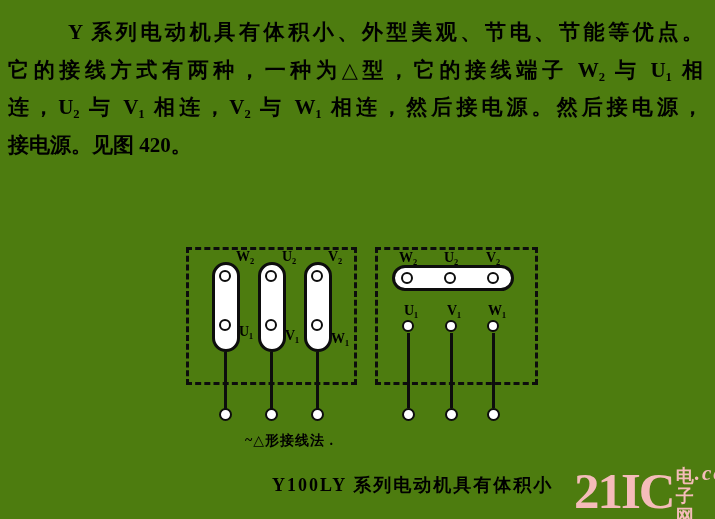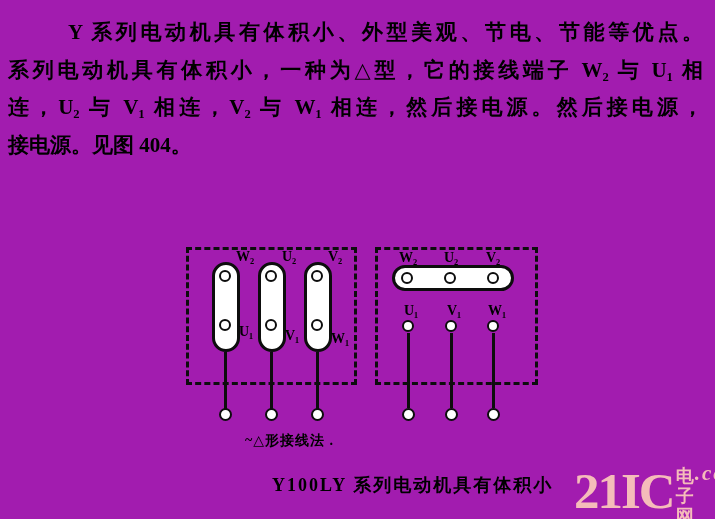--- a/index.html
+++ b/index.html
@@ -1,17 +1,17 @@
 <!DOCTYPE html>
 <html><head>
 <meta charset="utf-8">
 <style>
   html,body{margin:0;padding:0;background:#fff;}
   .page{
-    position:relative;width:715px;height:519px;background:#a21caf;
+    position:relative;width:715px;height:519px;background:#4d7c0f;
     overflow:hidden;font-family:"Liberation Serif","DejaVu Serif",serif;color:#000;
   }
   
   .para{position:absolute;left:8px;top:14px;width:695px;font-size:21px;font-weight:bold;}
   .para .line{line-height:37.5px;}
   .para .jline{text-align:justify;text-align-last:justify;}
   .para .indent{text-indent:60px;}
   .para .plain{text-align:left;}
   
   .dashedbox{position:absolute;border:3px dashed #0d0d0d;background:transparent;}
@@ -30,23 +30,23 @@
   .wm-site{font-family:"Liberation Sans","DejaVu Sans",sans-serif;font-size:18px;font-weight:bold;letter-spacing:1px;line-height:1.1;}
   .wm-domain{font-family:"Liberation Serif","DejaVu Serif",serif;font-size:21px;font-weight:bold;font-style:italic;letter-spacing:2px;margin-top:-4px;line-height:1;}
 </style>
 </head>
 <body>
 
 <div class="page">
 
   <div class="para">
     <div class="line jline indent">Y 系列电动机具有体积小、外型美观、节电、节能等优点。</div>
-    <div class="line jline">系列电动机具有体积小，一种为△型，它的接线端子 W₂ 与 U₁ 相</div>
+    <div class="line jline">它的接线方式有两种，一种为△型，它的接线端子 W₂ 与 U₁ 相</div>
     <div class="line jline">连，U₂ 与 V₁ 相连，V₂ 与 W₁ 相连，然后接电源。然后接电源，</div>
-    <div class="line plain">接电源。见图 404。</div>
+    <div class="line plain">接电源。见图 420。</div>
   </div>
 
   <div class="dashedbox" style="left:186px;top:247px;width:165px;height:132px;"></div>
 
   <div class="pillv" style="left:212px;top:262px;"></div>
   <div class="pillv" style="left:258px;top:262px;"></div>
   <div class="pillv" style="left:304px;top:262px;"></div>
 
   <div class="hole" style="left:219px;top:270px;"></div>
   <div class="hole" style="left:219px;top:319px;"></div>

